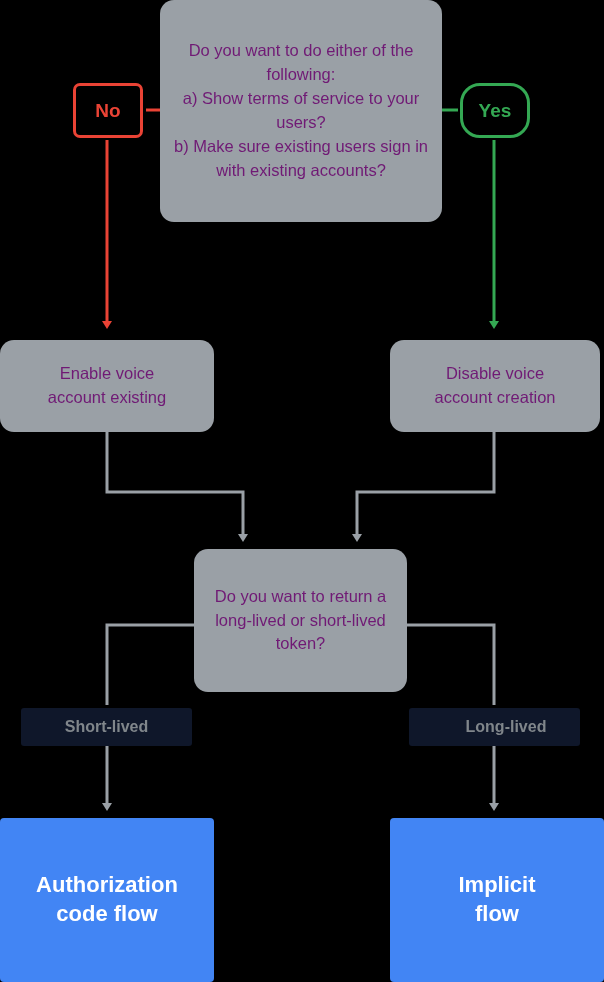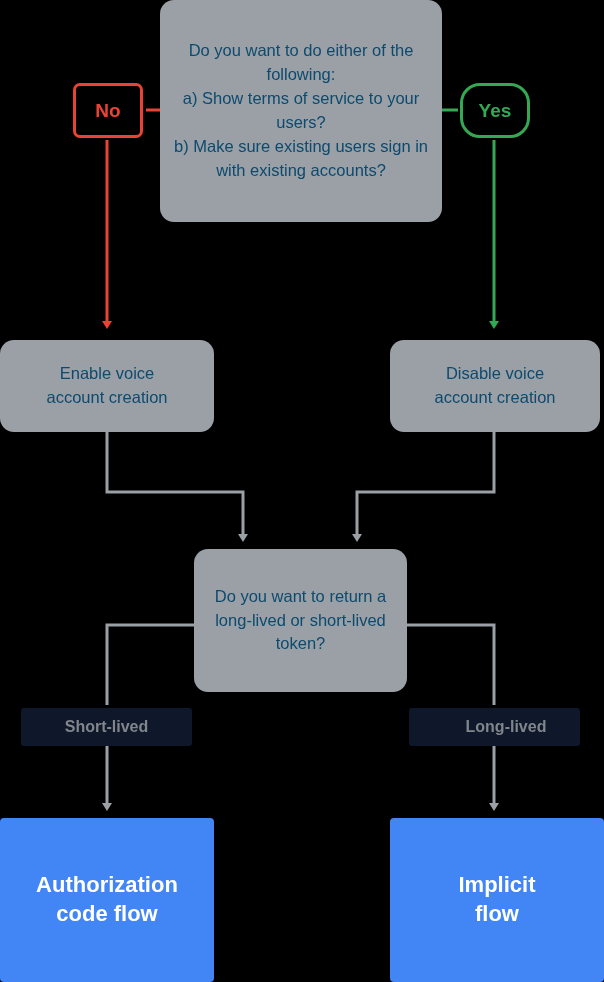--- a/index.html
+++ b/index.html
@@ -31,21 +31,21 @@
     position: absolute;
     box-sizing: border-box;
     display: flex;
     align-items: center;
     justify-content: center;
     text-align: center;
   }
   
   .grey-box {
     background: #9aa0a6;
-    color: #0c4a6e;
+    color: #701a75;
     border-radius: 14px;
     font-size: 16.5px;
     line-height: 1.45;
     padding: 8px 12px;
   }
   
   .pill {
     background: #000000;
     border-radius: 20px;
     font-weight: bold;
@@ -121,21 +121,21 @@
 
   <div class="node grey-box label-lines" style="left:160px; top:0px; width:282px; height:222px;">Do you want to do either of the following:
 a) Show terms of service to your users?
 b) Make sure existing users sign in with existing accounts?</div>
 
   <div class="node pill pill-no" style="left:73px; top:83px; width:70px; height:55px;border-radius:7px;">No</div>
 
   <div class="node pill pill-yes" style="left:460px; top:83px; width:70px; height:55px;">Yes</div>
 
   <div class="node grey-box label-lines" style="left:0px; top:340px; width:214px; height:92px;">Enable voice
-account creation</div>
+account existing</div>
 
   <div class="node grey-box label-lines" style="left:390px; top:340px; width:210px; height:92px;">Disable voice
 account creation</div>
 
   <div class="node grey-box" style="left:194px; top:549px; width:213px; height:143px;">Do you want to return a long-lived or short-lived token?</div>
 
   <div class="node edge-label" style="left:21px; top:708px; width:171px; height:38px;">Short-lived</div>
 
   <div class="node edge-label" style="left:409px; top:708px; width:171px; height:38px;padding-left:33px;">Long-lived</div>
 

